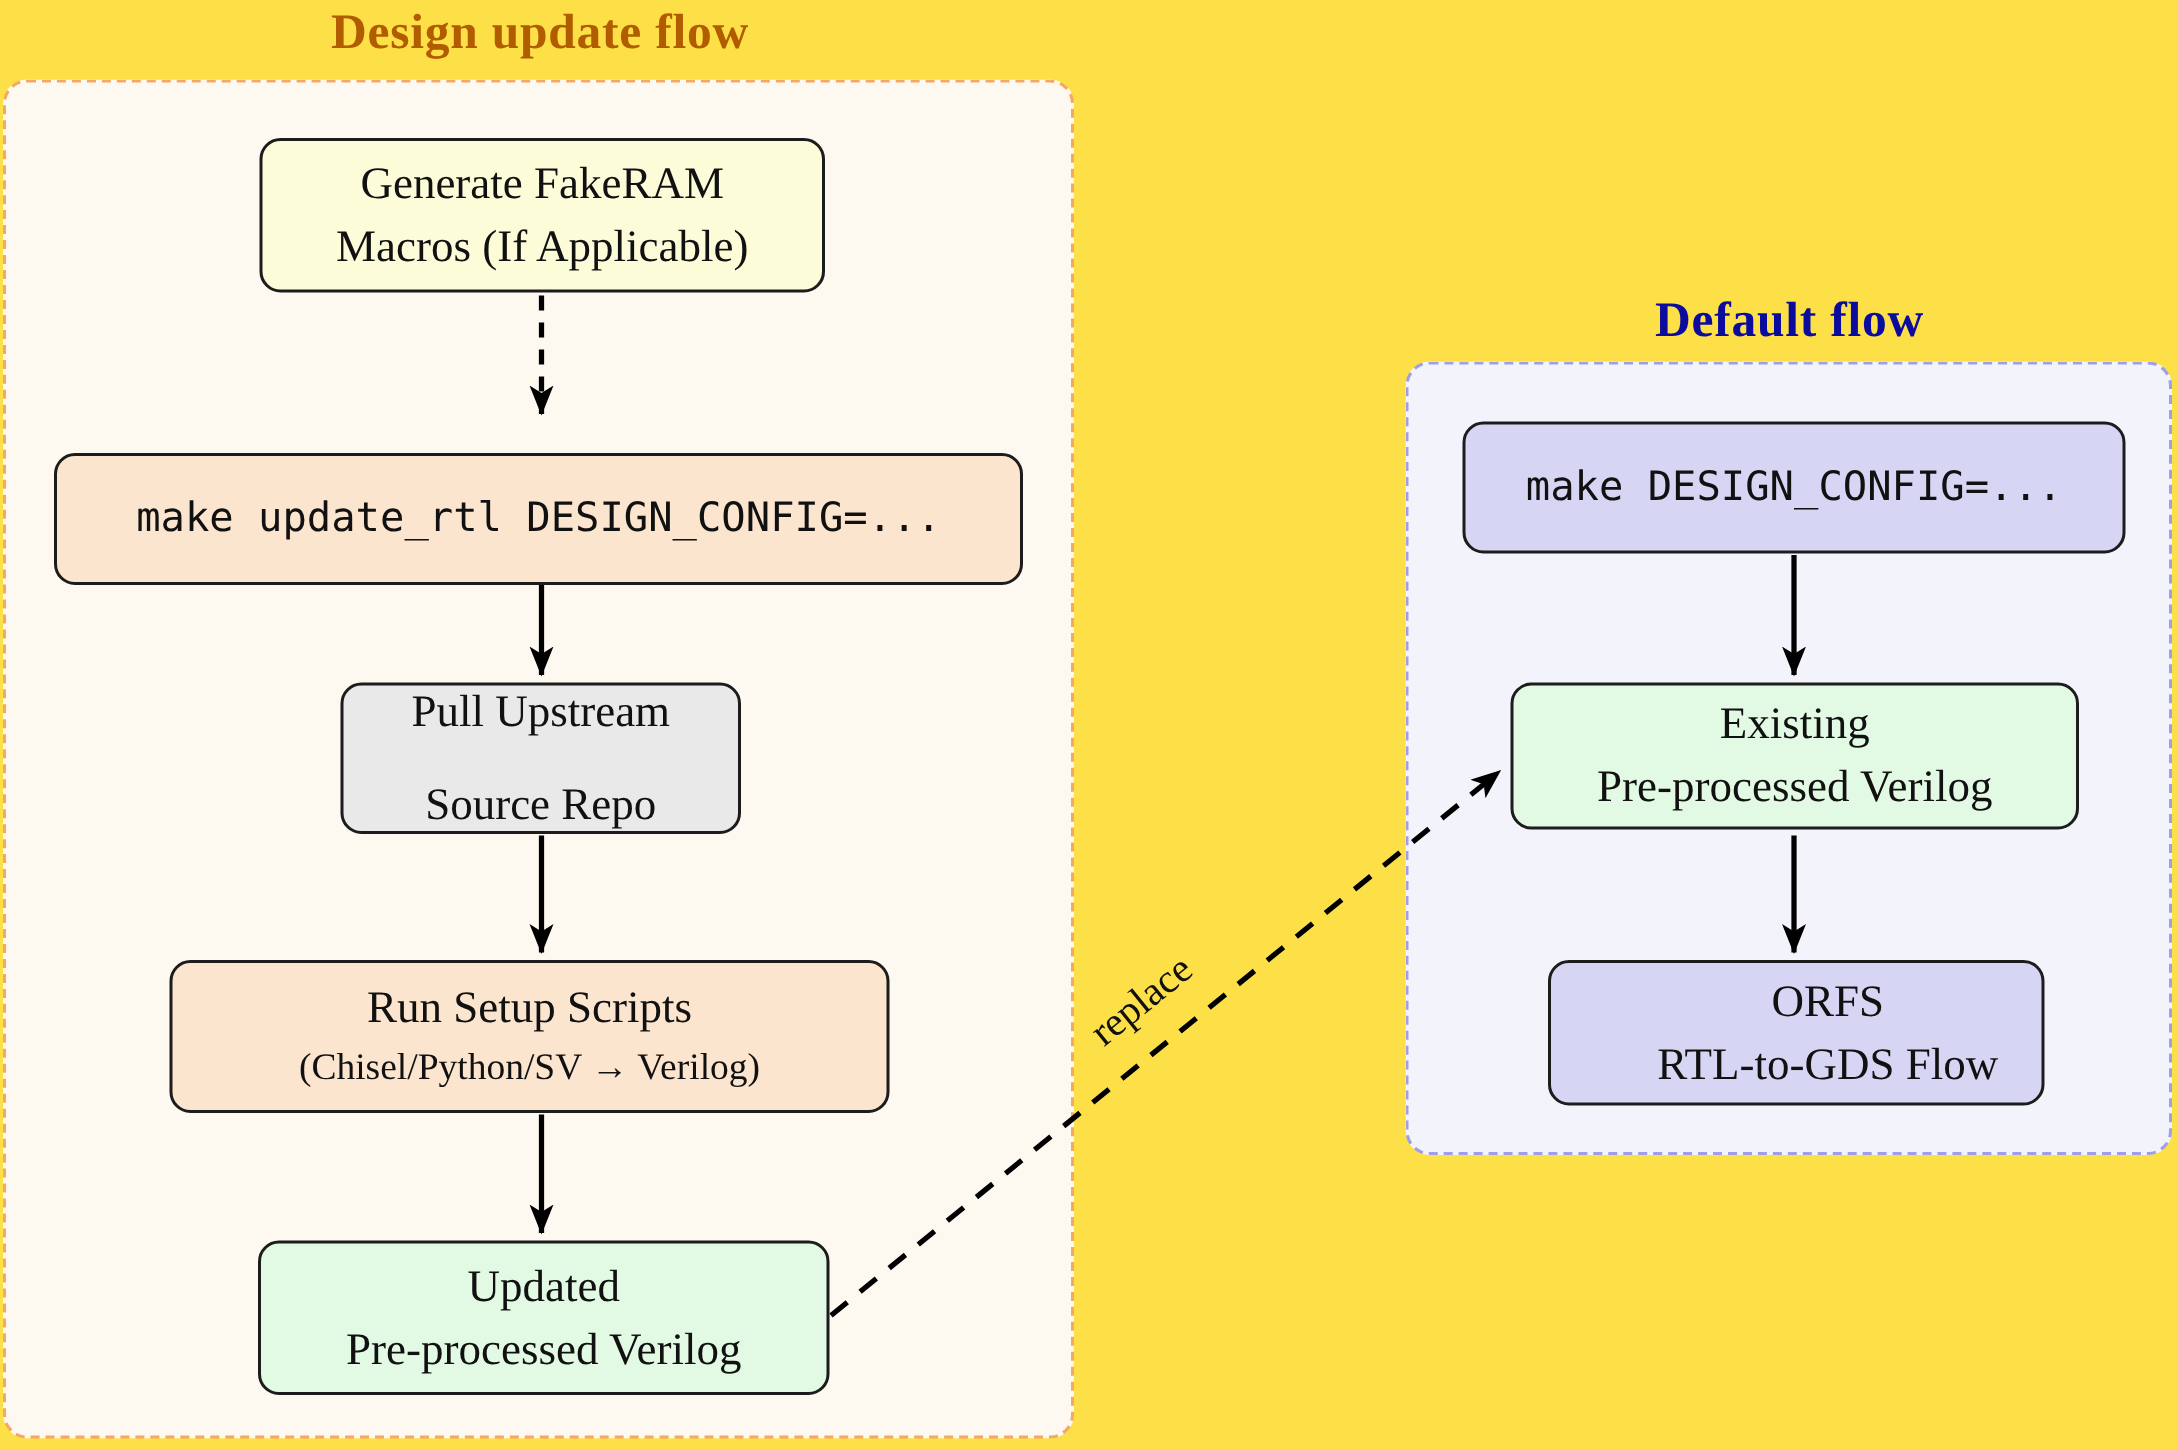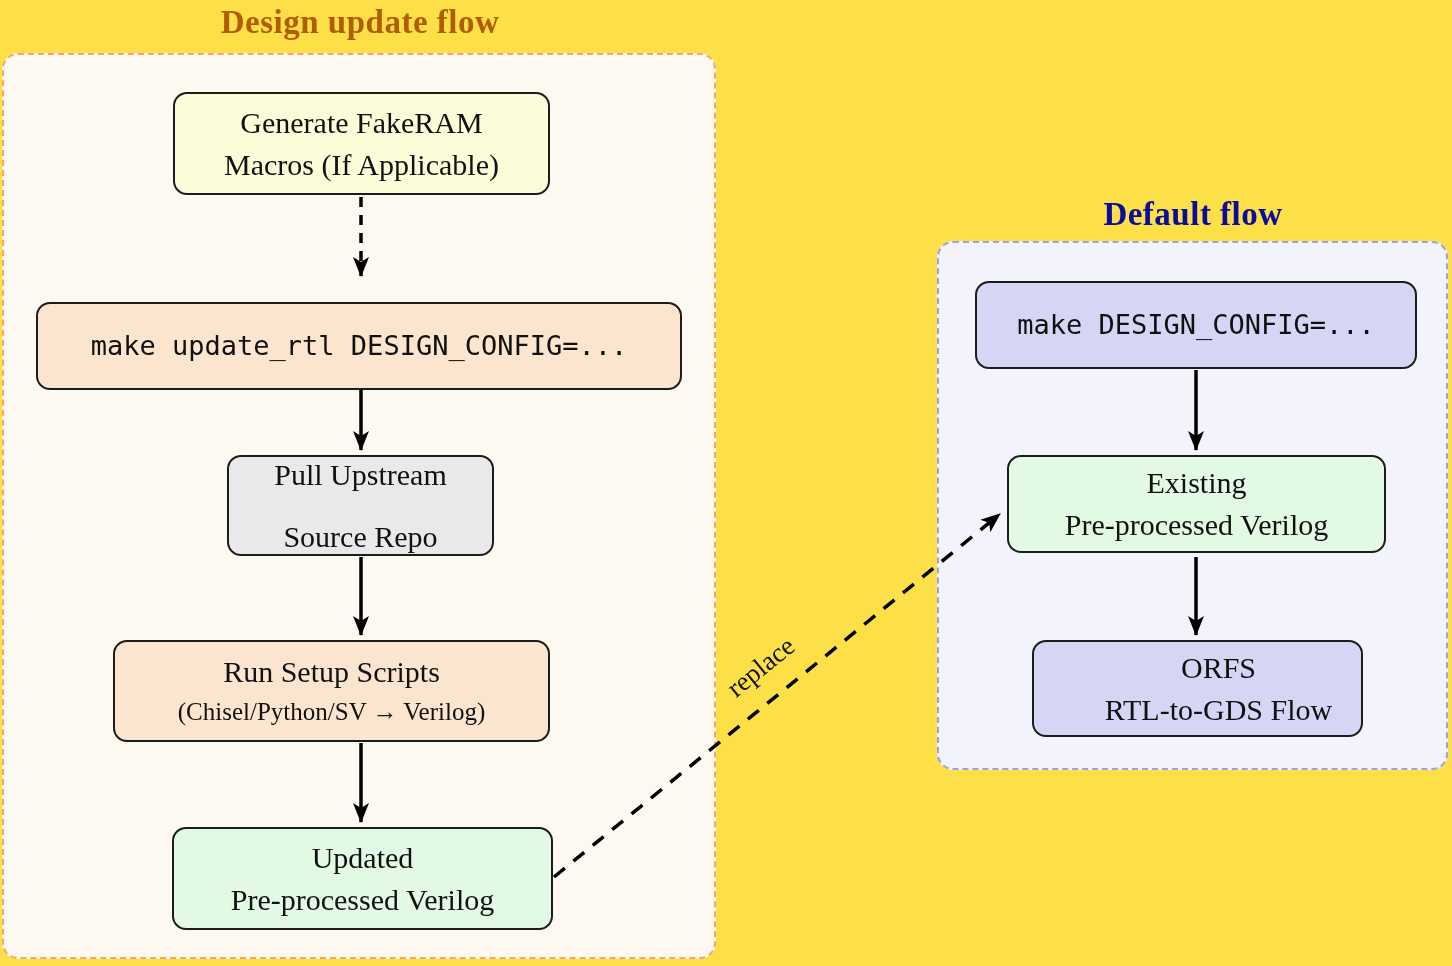--- a/index.html
+++ b/index.html
@@ -58,21 +58,21 @@
   .fill-yellow   { background: var(--yellow-fill,   #fcfcd9); }
   .fill-peach    { background: var(--peach-fill,    #fce5ce); }
   .fill-gray     { background: var(--gray-fill,     #e9e9e9); gap: 20px; }
   .fill-green    { background: var(--green-fill,    #e2fae4); }
   .fill-lavender { background: var(--lavender-fill, #d6d6f4); }
 
   
   .n-generate     { left: 173px;  top: 92px;  width: 377px; height: 103px; }
   .n-make-update  { left: 36px;   top: 281px; width: 646px; height: 88px; margin-top: 21px;  }
   .n-pull         { left: 227px;  top: 455px; width: 267px; height: 101px; }
-  .n-run-setup    { left: 113px;  top: 640px; width: 437px; height: 102px; }
+  .n-run-setup    { left: 113px;  top: 640px; width: 480px; height: 102px; }
   .n-updated      { left: 172px;  top: 827px; width: 381px; height: 103px; }
   .n-make-design  { left: 975px;  top: 281px; width: 442px; height: 88px;  }
   .n-existing     { left: 1007px; top: 455px; width: 379px; height: 98px; }
   .n-orfs         { left: 1032px; top: 640px; width: 331px; height: 97px; padding-left: 42px;  }
 
   svg.edges { position: absolute; left: 0; top: 0; width: 1452px; height: 966px; pointer-events: none; }
   .edge-line { stroke: #000; fill: none; }
 
   .edge-label {
     position: absolute;

